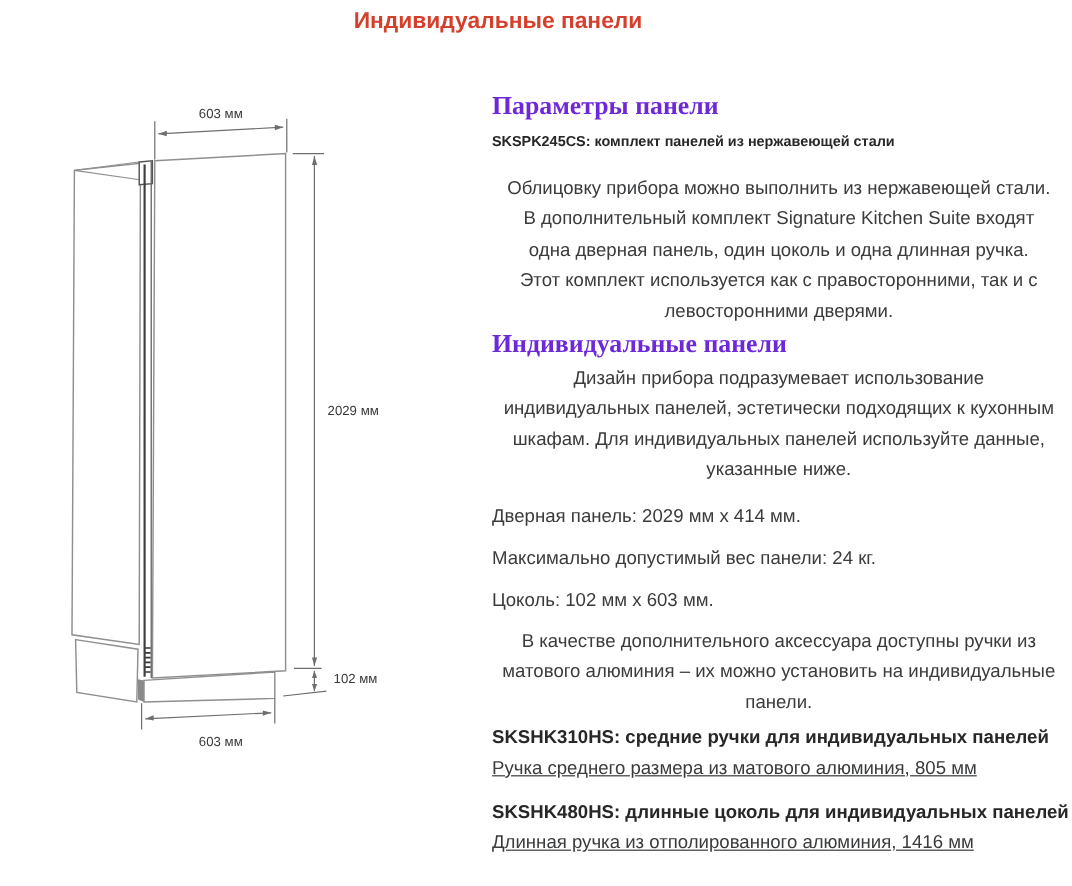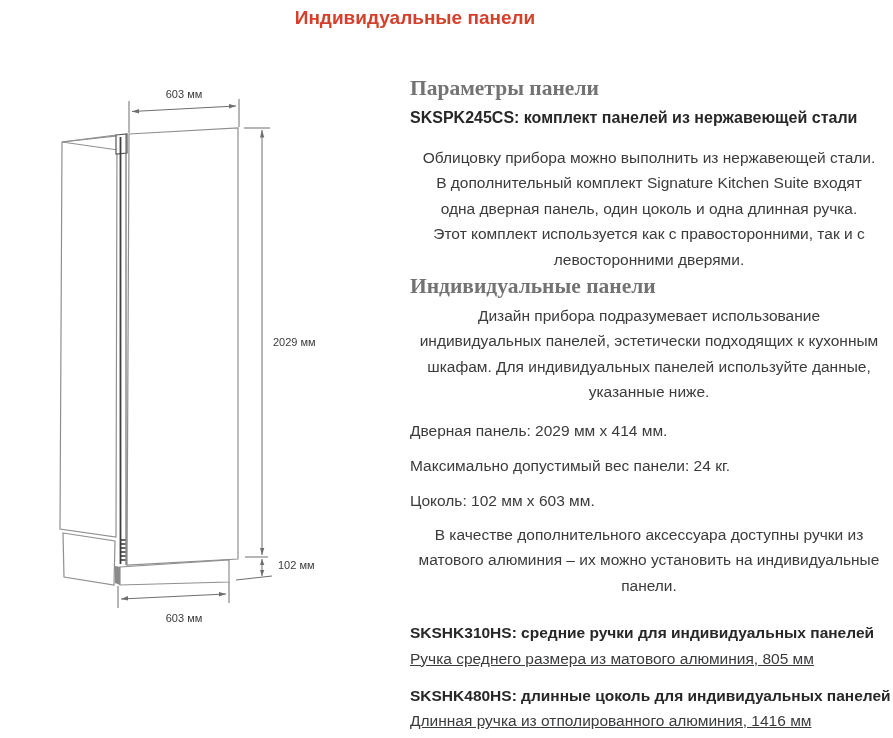--- a/index.html
+++ b/index.html
@@ -12,33 +12,33 @@
     font-size:19px;font-weight:bold;color:#d5402c;white-space:nowrap;
   }
   .diagram{position:absolute;left:40px;top:80px;width:300px;height:560px;}
   .dim-label{font-size:11px;fill:#3a3a3a;font-family:"Liberation Sans",sans-serif;}
   .col{
     position:absolute;left:410px;top:70px;width:478px;
     font-size:15.5px;line-height:25.4px;
   }
   .serif-head{
     font-family:"Liberation Serif",serif;font-weight:bold;font-size:21.5px;
-    line-height:21px;color:#737373;margin:8px 0 0 0;white-space:nowrap;
+    line-height:21px;color:#6d28d9;margin:8px 0 0 0;white-space:nowrap;
   }
   .serif-head.second{margin-top:4px;}
   .subhead{
-    font-weight:bold;font-size:16px;line-height:22px;color:#272727;
+    font-weight:bold;font-size:12px;line-height:22px;color:#272727;
     margin:8px 0 0 0;white-space:nowrap;
   }
   p.body{margin:16px 0 0 0;white-space:pre-line;text-align:center;}
   p.body.after-head{margin-top:6px;}
   p.spec{margin:13px 0 0 0;white-space:nowrap;}
   p.spec + p.spec{margin-top:10px;}
   p.body.note{margin-top:8px;}
-  .handle-block{margin-top:22px;}
+  .handle-block{margin-top:4px;}
   .handle-block.second{margin-top:12px;}
   .handle-title{font-weight:bold;color:#272727;white-space:nowrap;}
   .handle-desc{white-space:nowrap;text-decoration:underline;}
 </style>
 </head>
 <body>
 
 <div class="page-title">Индивидуальные панели</div>
 
 <svg class="diagram" viewBox="0 0 300 560" aria-label="panel drawing">

